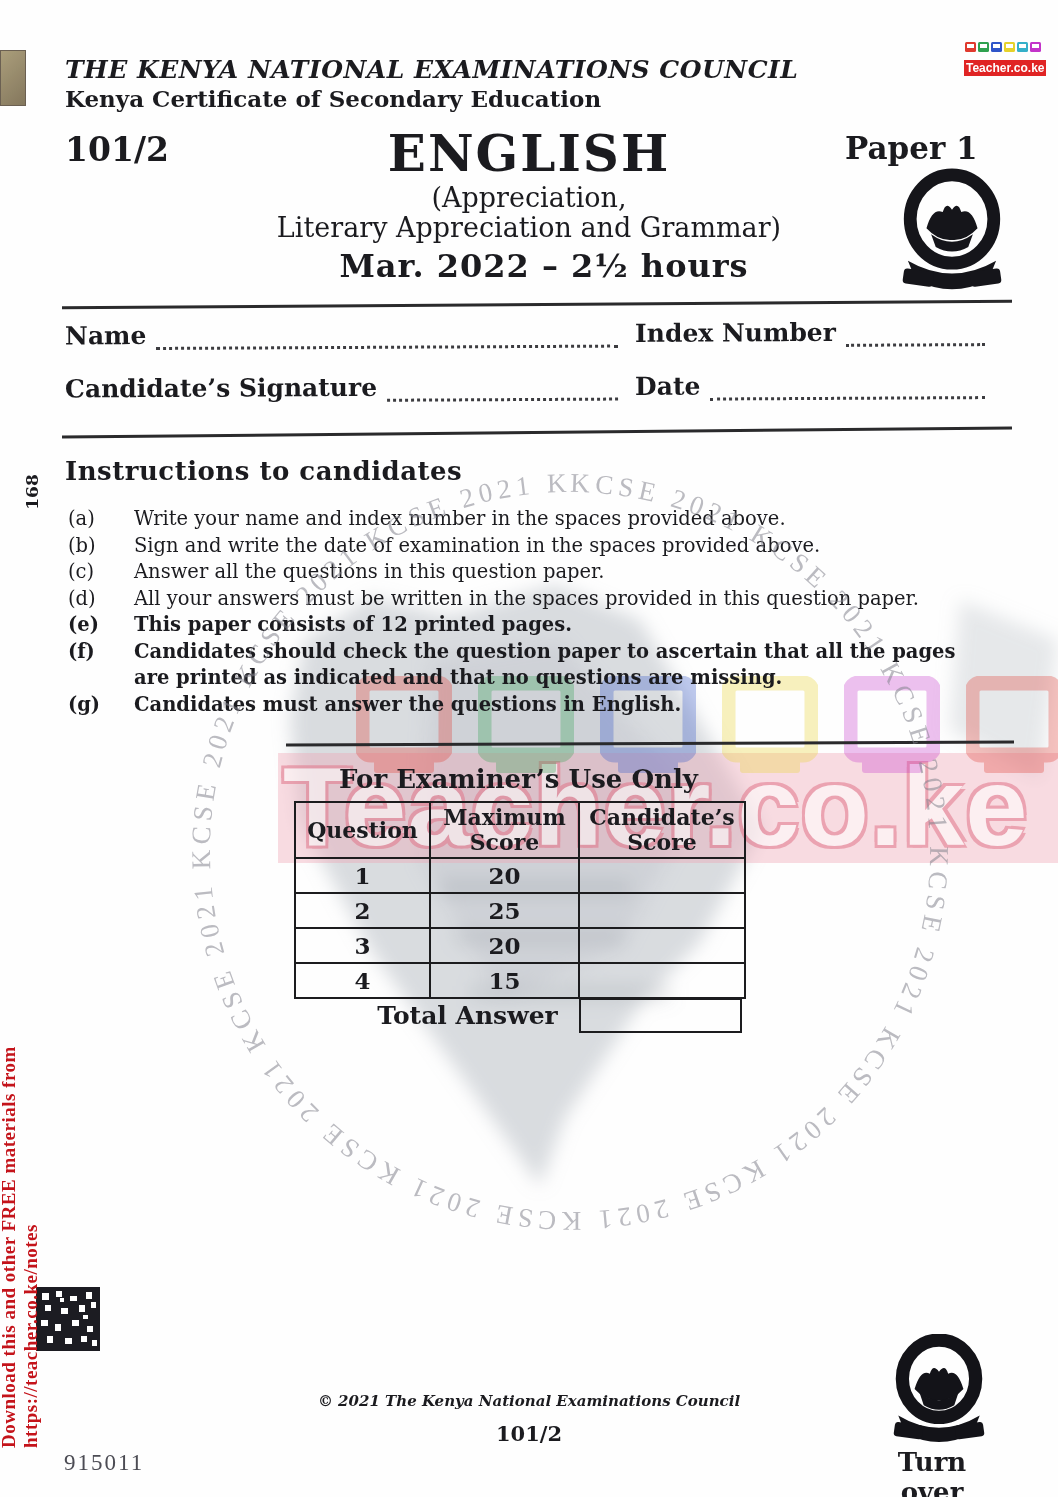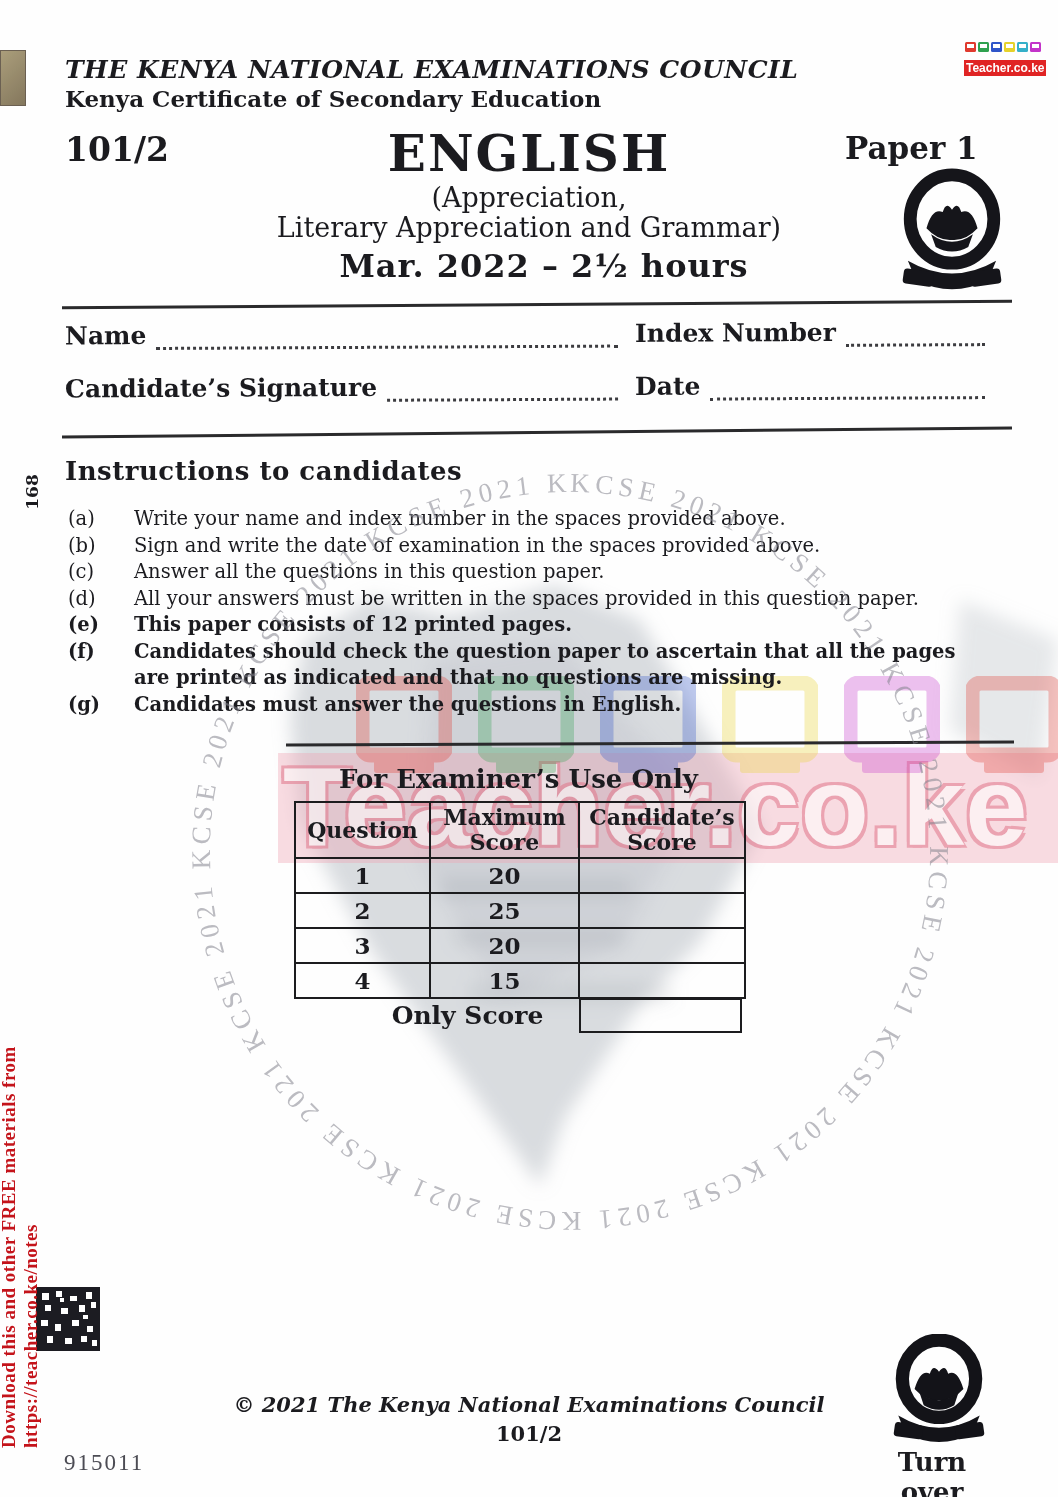--- a/index.html
+++ b/index.html
@@ -77,21 +77,21 @@
   .total-label{left:360px;top:1001px;width:215px;font-size:25px;text-align:center;z-index:4;}
   .total-box{left:578.5px;top:998px;width:163px;height:35px;border:2.5px solid #1c1c1e;
     box-sizing:border-box;z-index:4;background:transparent;}
 
   
   .dl-note{left:-2px;top:872px;height:576px;width:30px;z-index:5;
     writing-mode:vertical-rl;transform:rotate(180deg);
     font-family:"Liberation Serif",serif;font-weight:bold;font-size:19px;color:#c4131a;
     letter-spacing:.5px;}
   .qr{left:36px;top:1287px;z-index:4;}
-  .copyright{left:0;right:0;top:1392px;font-size:21px;font-style:italic;}
+  .copyright{left:0;right:0;top:1392px;font-size:15px;font-style:italic;}
   .code-footer{left:0;right:0;top:1421px;font-size:21px;}
   .serial{left:64px;top:1450px;font-family:"Liberation Serif",serif;font-size:23px;
     color:#4c4c54;letter-spacing:2px;}
   .turnover{left:862px;top:1447px;width:140px;text-align:center;font-size:26px;}
 </style>
 </head>
 <body>
 
 <div class="page">
 
@@ -279,21 +279,21 @@
         <td></td>
       </tr>
       <tr>
         <td>4</td>
         <td>15</td>
         <td></td>
       </tr>
     </tbody>
       </table>
 
-    <div class="abs total-label b">Only Score</div>
+    <div class="abs total-label b">Total Answer</div>
     <div class="abs total-box"></div>
 
     <div class="abs dl-note">Download this and other FREE materials from https://teacher.co.ke/notes</div>
 
     <svg class="abs qr" width="64" height="64" viewBox="0 0 64 64">
       <rect width="64" height="64" fill="#1c1c22"></rect>
       <g fill="#fff">
         <rect x="6" y="6" width="7" height="7"></rect>
           <rect x="20" y="4" width="6" height="6"></rect>
         <rect x="34" y="9" width="7" height="5"></rect>

